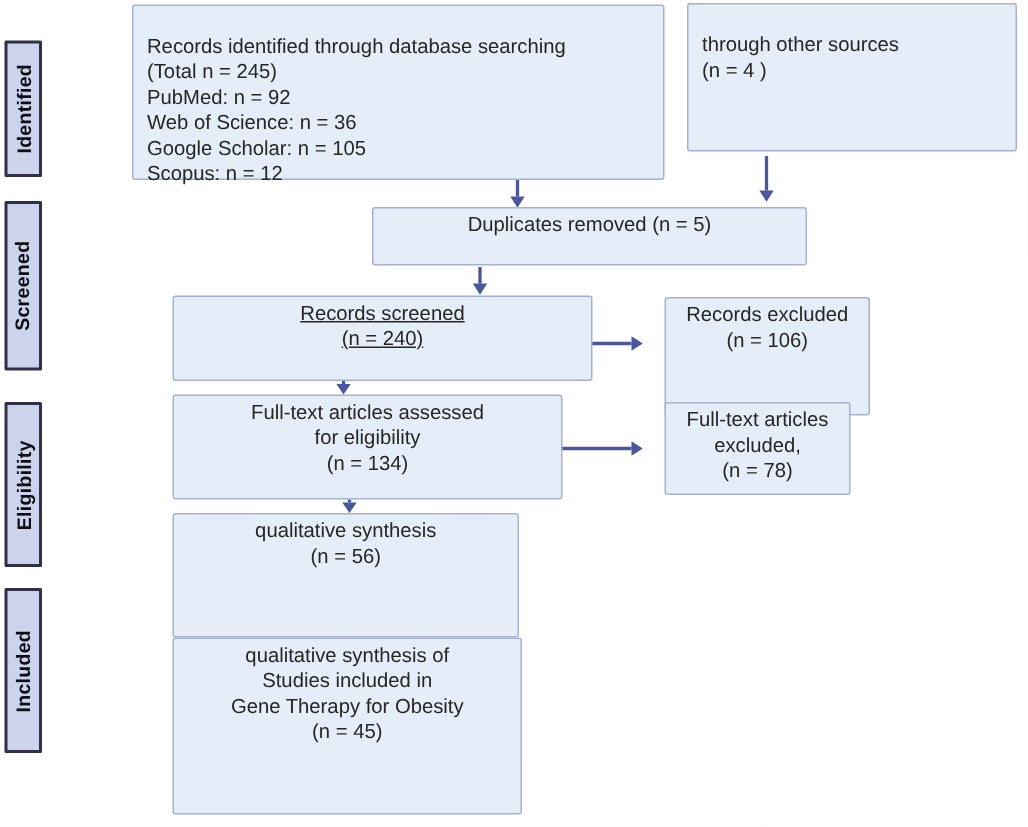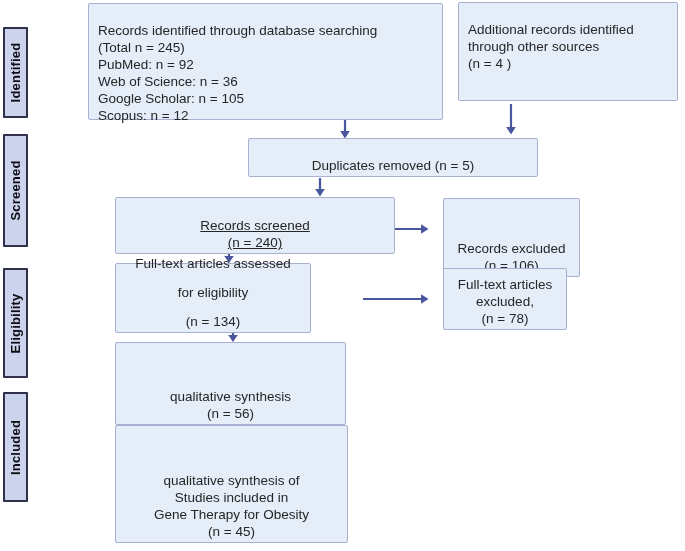--- a/index.html
+++ b/index.html
@@ -42,21 +42,21 @@
     background:var(--box-fill);
     border:1.5px solid var(--box-border);
     border-radius:2px;
     box-sizing:border-box;
     font-size:13.5px;
     line-height:17px;
     color:var(--text);
   }
   .box.center{
     display:flex;flex-direction:column;
-    align-items:center;justify-content:flex-end;
+    align-items:center;justify-content:flex-start;
     text-align:center;
     padding:2px 6px;
   }
   .box.left{
     padding:18px 9px;
     text-align:left;
   }
   .arrow-line{stroke:var(--arrow);stroke-width:2.2;fill:none;}
   .arrow-head{fill:var(--arrow);stroke:none;}
 </style>
@@ -116,40 +116,39 @@
   <div class="box left" style="left:88px;top:3px;width:355px;height:117px;">
     <div>Records identified through database searching</div>
     <div>(Total n = 245)</div>
     <div>PubMed: n = 92</div>
     <div>Web of Science: n = 36</div>
     <div>Google Scholar: n = 105</div>
     <div>Scopus: n = 12</div>
   </div>
 
   <div class="box left" style="left:458px;top:2px;width:220px;height:99px;">
-    <div>Additional records identified</div>
     <div>through other sources</div>
     <div>(n = 4 )</div>
   </div>
 
   <div class="box center" style="left:248px;top:138px;width:290px;height:39px;">
     <div>Duplicates removed (n = 5)</div>
   </div>
 
   <div class="box center" style="left:115px;top:197px;width:280px;height:57px;text-decoration:underline;">
     <div>Records screened</div>
     <div>(n = 240)</div>
   </div>
 
   <div class="box center" style="left:443px;top:198px;width:137px;height:79px;">
     <div>Records excluded</div>
     <div>(n = 106)</div>
   </div>
 
-  <div class="box center" style="left:115px;top:263px;width:196px;height:70px;gap:12px;">
+  <div class="box center" style="left:115px;top:263px;width:260px;height:70px;">
     <div>Full-text articles assessed</div>
     <div>for eligibility</div>
     <div>(n = 134)</div>
   </div>
 
   <div class="box center" style="left:443px;top:268px;width:124px;height:62px;">
     <div>Full-text articles</div>
     <div>excluded,</div>
     <div>(n = 78)</div>
   </div>

